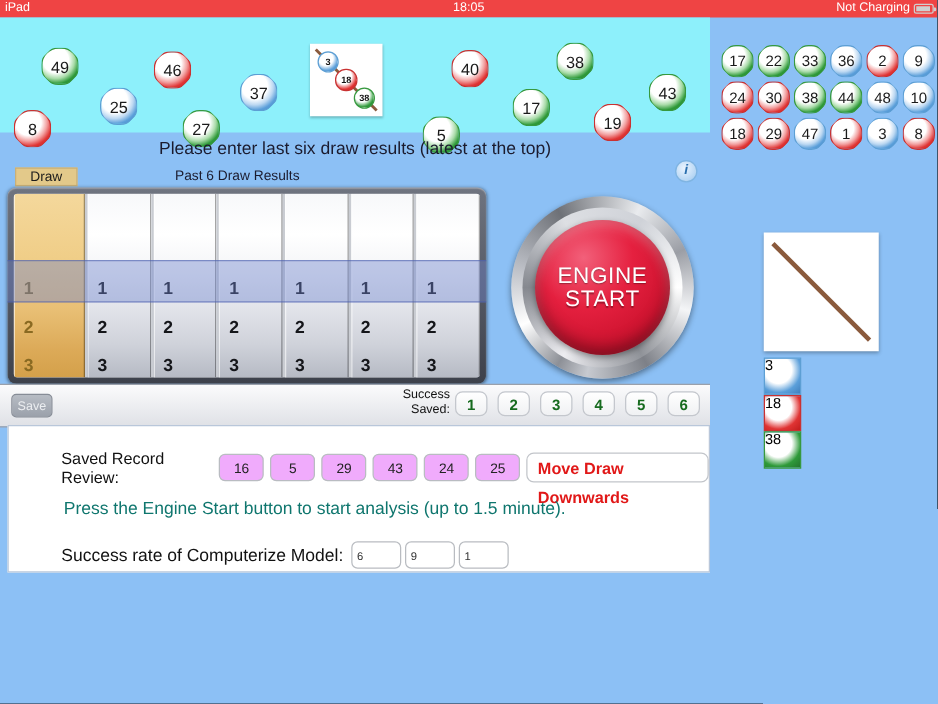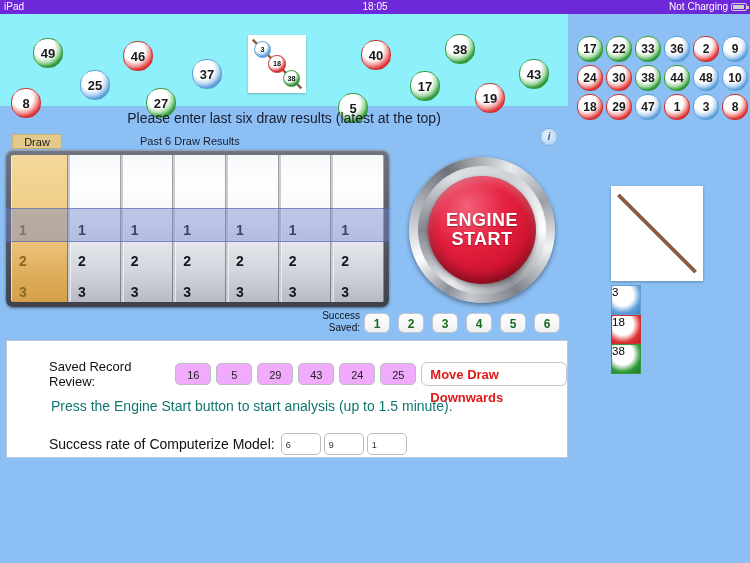--- a/index.html
+++ b/index.html
@@ -1,33 +1,33 @@
 <!DOCTYPE html>
 <html><head>
 <meta charset="utf-8">
 <style>
   html,body{margin:0;padding:0;background:#000;}
   body{width:750px;height:563px;overflow:hidden;font-family:"Liberation Sans",sans-serif;}
   .screen{position:relative;width:750px;height:563px;background:#8cc0f5;overflow:hidden;}
 
   
-  .statusbar{position:absolute;left:0;top:0;width:750px;height:14px;background:#6d28d9;color:#fff;
+  .statusbar{position:absolute;left:0;top:0;width:750px;height:14px;background:#ef4444;color:#fff;
     font-size:10px;line-height:14px;}
   .sb-left{position:absolute;left:4px;top:0;}
   .sb-center{position:absolute;left:0;top:0;width:750px;text-align:center;}
   .sb-right{position:absolute;right:22px;top:0;}
   .batt{position:absolute;right:3px;top:3px;width:16px;height:8px;border:1px solid #cfcfcf;
     border-radius:2px;box-sizing:border-box;}
   .batt:after{content:"";position:absolute;right:-3px;top:2px;width:2px;height:3px;background:#cfcfcf;border-radius:0 1px 1px 0;}
   .batt i{position:absolute;left:1px;top:1px;bottom:1px;width:11px;background:#cfcfcf;display:block;}
 
   
   .banner{position:absolute;left:0;top:14px;width:568px;height:92px;background:#8df0fb;}
   .ball{position:absolute;width:30px;height:30px;border-radius:46% 46% 46% 46%/46% 46% 46% 46%;
-    display:flex;align-items:center;justify-content:center;font-weight:bold;color:#1a1a1a;
+    display:flex;align-items:center;justify-content:center;font-weight:normal;color:#1a1a1a;
     font-size:13px;box-sizing:border-box;}
   .ball.r{background:radial-gradient(circle at 38% 32%,#ffffff 0%,#ffffff 40%,#f2a0a0 58%,#e03434 74%,#c21d1d 100%);
           border:1px solid #c93232;}
   .ball.g{background:radial-gradient(circle at 38% 32%,#ffffff 0%,#ffffff 40%,#a8dba8 58%,#2f9a3a 74%,#23762c 100%);
           border:1px solid #37993f;}
   .ball.b{background:radial-gradient(circle at 38% 32%,#ffffff 0%,#ffffff 40%,#bcd8f2 58%,#5b9fda 74%,#3f7fbc 100%);
           border:1px solid #5d9fd4;}
   .ball.oct{clip-path:polygon(30% 0,70% 0,100% 30%,100% 70%,70% 100%,30% 100%,0 70%,0 30%);}
 
   .card{position:absolute;background:#fff;box-shadow:0 1px 2px rgba(0,0,0,.25);}
@@ -71,21 +71,21 @@
   .chrome{position:absolute;inset:0;border-radius:50%;
     background:conic-gradient(from 210deg,#8d9097 0deg,#ffffff 35deg,#b9bcc3 75deg,#6e7177 120deg,
       #e9ebee 175deg,#9b9ea5 215deg,#f4f5f7 255deg,#7d8087 300deg,#c7cad0 340deg,#8d9097 360deg);
     box-shadow:0 2px 5px rgba(0,0,0,.45);}
   .chrome:before{content:"";position:absolute;inset:9px;border-radius:50%;
     background:conic-gradient(from 30deg,#cfd2d8,#ffffff,#909399,#ededf1,#85888f,#dddfe3,#cfd2d8);}
   .redbtn{position:absolute;left:19px;top:19px;right:19px;bottom:19px;border-radius:50%;
     background:radial-gradient(circle at 36% 28%,#f2607a 0%,#e5203f 38%,#cf1430 68%,#a60d24 100%);
     box-shadow:inset 0 -6px 12px rgba(0,0,0,.35),inset 0 5px 9px rgba(255,255,255,.28),0 2px 5px rgba(0,0,0,.4);
     display:flex;flex-direction:column;align-items:center;justify-content:center;}
-  .redbtn span{color:#fff;font-size:18px;font-weight:bold;letter-spacing:.5px;line-height:19px;
+  .redbtn span{color:#fff;font-size:18px;font-weight:normal;letter-spacing:.5px;line-height:19px;
     text-shadow:0 1px 1px rgba(0,0,0,.35);}
 
   
   .resultcard{position:absolute;left:611px;top:186px;width:92px;height:95px;background:#fff;
     box-shadow:0 1px 3px rgba(0,0,0,.3);}
 
   
   .toolbar{position:absolute;left:0;top:307px;width:568px;height:33px;
     background:linear-gradient(#fbfbfc,#dfe1e6);border-top:1px solid #9aa0ab;border-bottom:1px solid #9aa0ab;}
   .savebtn{position:absolute;left:9px;top:7px;width:33px;height:19px;border-radius:4px;
@@ -218,20 +218,23 @@
     <div class="redbtn">
       <span>ENGINE</span>
       <span>START</span>
     </div>
   </div>
 
   <div class="resultcard" id="result-card"><svg width="100%" height="100%" viewBox="0 0 100 100">
         <line x1="8" y1="8" x2="92" y2="92" stroke="#8a5a3c" stroke-width="4"></line>
       </svg><div class="mini b" style="width: 27.6px; height: 27.6px; left: 9.2px; top: 9.2px; font-size: 11.592px; border: 1px solid rgb(93, 159, 212); background: radial-gradient(circle at 38% 32%, rgb(255, 255, 255) 0%, rgb(255, 255, 255) 42%, rgb(91, 159, 218) 70%, rgb(63, 127, 188) 100%);">3</div><div class="mini r" style="width: 27.6px; height: 27.6px; left: 32.2px; top: 32.2px; font-size: 11.592px; border: 1px solid rgb(201, 50, 50); background: radial-gradient(circle at 38% 32%, rgb(255, 255, 255) 0%, rgb(255, 255, 255) 42%, rgb(224, 52, 52) 70%, rgb(194, 29, 29) 100%);">18</div><div class="mini g" style="width: 27.6px; height: 27.6px; left: 55.2px; top: 55.2px; font-size: 11.592px; border: 1px solid rgb(55, 153, 63); background: radial-gradient(circle at 38% 32%, rgb(255, 255, 255) 0%, rgb(255, 255, 255) 42%, rgb(47, 154, 58) 70%, rgb(35, 118, 44) 100%);">38</div></div>
 
+  <div class="toolbar">
+    <div class="savebtn">Save</div>
+  </div>
   <div class="reslabel">
     <div>Success</div>
     <div>Saved:</div>
   </div>
   <div class="numbtns" id="saved-buttons">
       <div class="numbtn">1</div>
       <div class="numbtn">2</div>
       <div class="numbtn">3</div>
       <div class="numbtn">4</div>
       <div class="numbtn">5</div>

